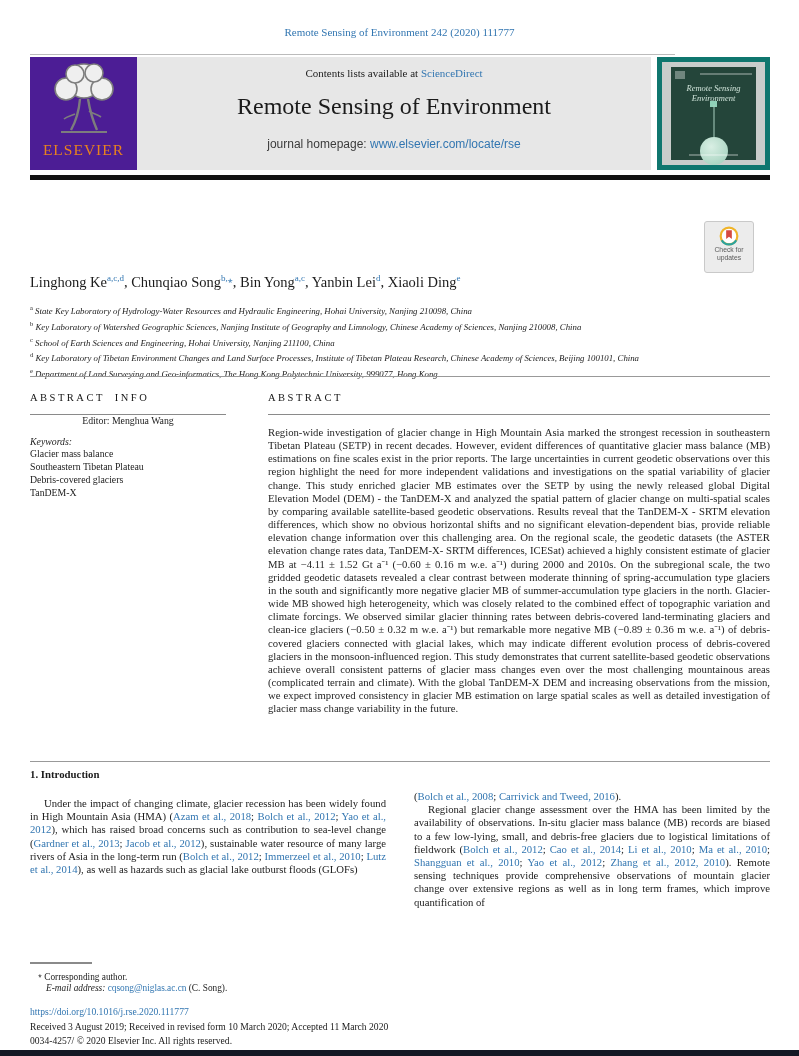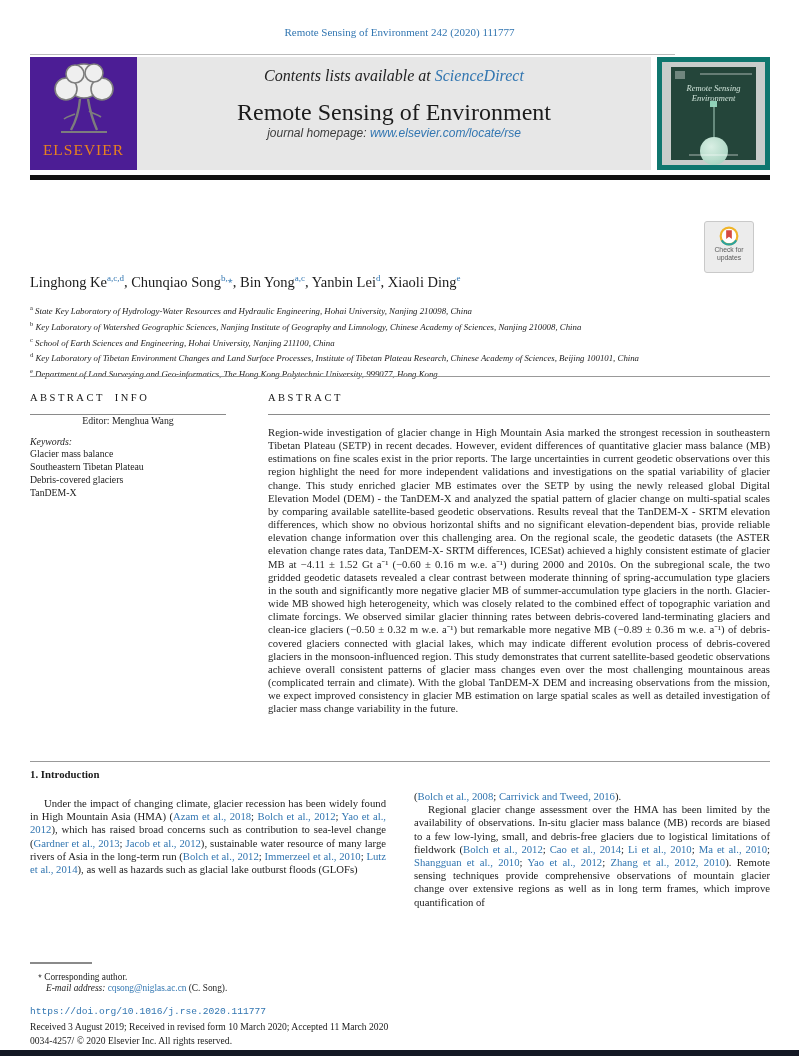--- a/index.html
+++ b/index.html
@@ -18,23 +18,23 @@
     text-align:center; font-size:11px; color:#3276b1;
   }
 
   
   .mast-rule { position:absolute; top:54px; left:30px; width:645px; height:1px; background:#bbb; }
   .masthead { position:absolute; top:57px; left:30px; width:740px; height:113px; display:flex; }
   .logo-box { width:107px; height:113px; background:#4c1d95; position:relative; }
   .logo-box svg { display:block; margin:2px auto 0; }
   .logo-word { text-align:center; font-size:15.5px; letter-spacing:1px; color:#e8821e; margin-top:-2px; }
   .banner { flex:1; background:#e7e7e7; text-align:center; padding-top:10px; }
-  .contents-line { font-size:16px; color:#222;font-style:italic; }
+  .contents-line { font-size:11px; color:#222; }
   .journal-title { font-size:24px; color:#1b1b1b; margin-top:14px; }
-  .homepage-line { font-family:"Liberation Sans", sans-serif; font-size:12px; color:#3c3c3c; margin-top:0;font-style:italic; }
+  .homepage-line { font-family:"Liberation Sans", sans-serif; font-size:12px; color:#3c3c3c; margin-top:17px; }
   .cover { width:113px; height:113px; margin-left:6px; background:#c9cdcb; border:5px solid #0f766e; position:relative; }
   .cover-inner { position:absolute; left:9px; top:5px; right:9px; bottom:5px; background:#24453a; }
   .cover-topmark { position:absolute; left:4px; top:4px; width:10px; height:8px; background:rgba(255,255,255,.35); }
   .cover-toprow { position:absolute; right:4px; top:6px; width:52px; height:2px; background:rgba(255,255,255,.30); }
   .cover-title { position:absolute; top:16px; width:100%; text-align:center; font-size:8.5px; line-height:10px; color:#cfe3d9; font-style:italic; }
   .pend-line { position:absolute; left:50%; top:38px; width:1px; height:36px; background:#a8cfbf; transform:translateX(-0.5px); }
   .pend-cap { position:absolute; left:50%; top:34px; width:7px; height:6px; margin-left:-3.5px; background:#8fd0b8; }
   .pend-ball { position:absolute; left:50%; top:70px; width:28px; height:28px; margin-left:-14px; border-radius:50%;
                background:radial-gradient(circle at 40% 35%, #d9efe4, #9ccdb8); }
   .cover-caption { position:absolute; bottom:4px; left:18px; right:18px; height:2px; background:rgba(255,255,255,.30); }
@@ -75,21 +75,21 @@
   .sec-title { font-size:10.8px; font-weight:bold; }
   .para { font-size:10.7px; line-height:13.2px; text-align:justify; }
   .para.indent { text-indent:14px; }
   .body-left .para { margin-top:17px; }
 
   
   .foot-rule { position:absolute; top:962px; left:30px; width:62px; height:2px; background:#8a8a8a; }
   .corresponding { position:absolute; top:969px; left:38px; font-size:9.3px; }
   .corresponding sup { font-size:7px; }
   .email-line { position:absolute; top:983px; left:46px; font-size:9.3px; }
-  .doi-line { position:absolute; top:1006px; left:30px; font-size:9.6px; color:#3276b1;font-family:Liberation Mono, monospace; }
+  .doi-line { position:absolute; top:1006px; left:30px; font-size:9.6px; color:#3276b1; }
   .received-line { position:absolute; top:1021px; left:30px; font-size:9.6px; }
   .issn-line { position:absolute; top:1035px; left:30px; font-size:9.6px; }
   .bottom-bar { position:absolute; bottom:0; left:0; width:100%; height:6px; background:#141824; }
 </style>
 </head>
 <body>
 
 <div class="page">
 
   <div class="top-citation">Remote Sensing of Environment 242 (2020) 111777</div>

